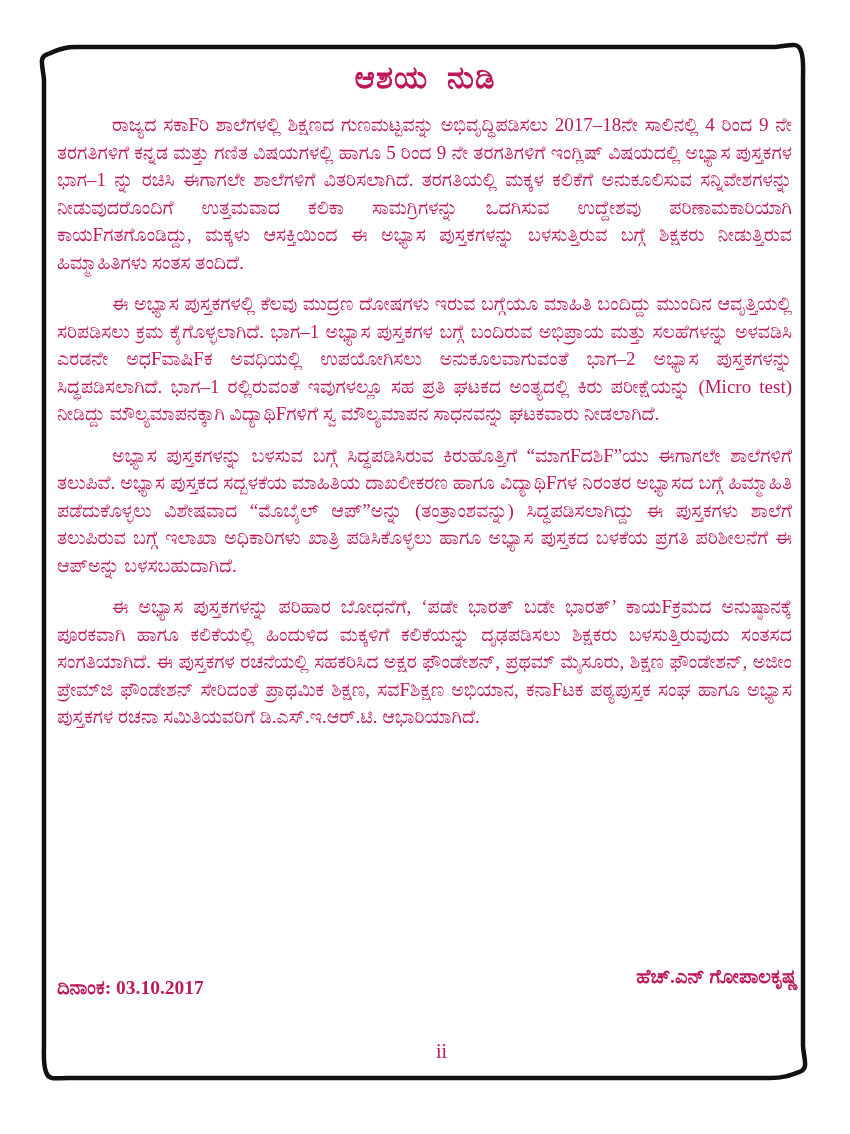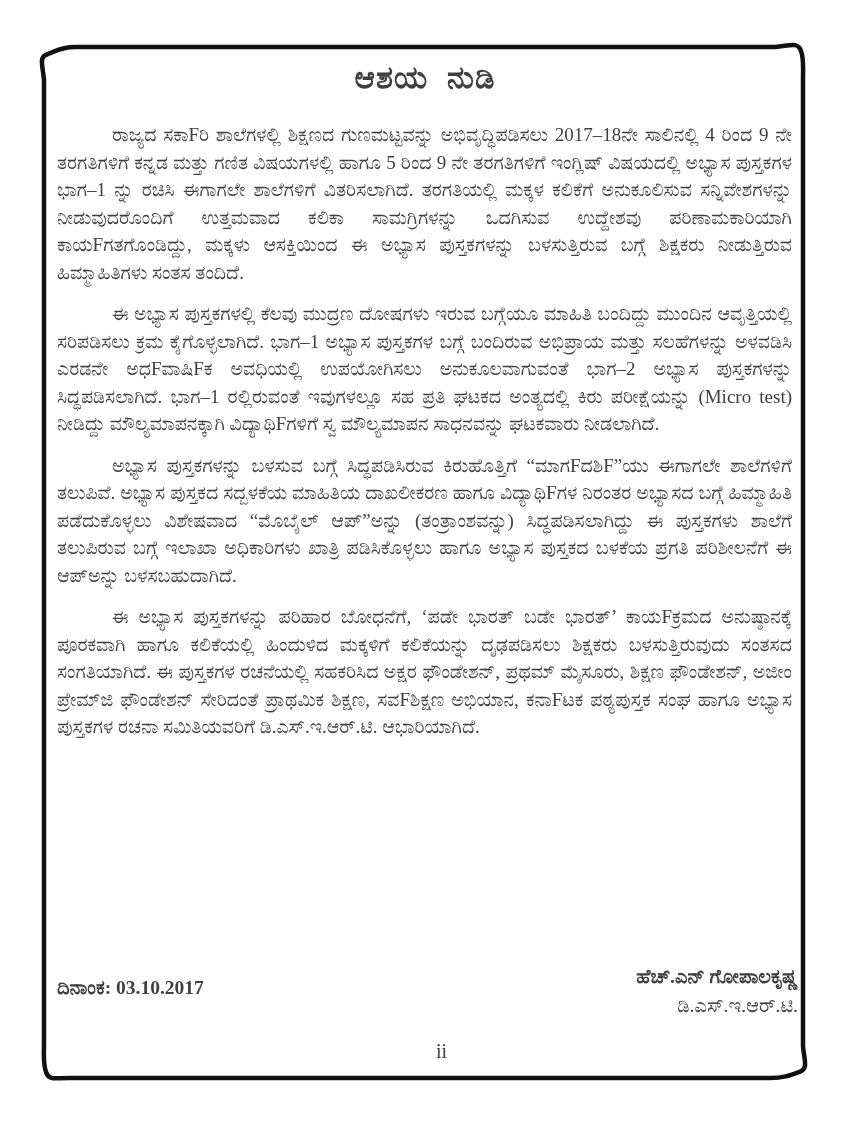--- a/index.html
+++ b/index.html
@@ -5,21 +5,21 @@
   html, body {
     margin: 0;
     padding: 0;
     background: #ffffff;
   }
   .page {
     position: relative;
     width: 850px;
     height: 1134px;
     background: #ffffff;
-    color: #404040;
+    color: #be185d;
     font-family: "Liberation Serif", "DejaVu Serif", serif;
     overflow: hidden;
   }
   .frame-svg {
     position: absolute;
     top: 0; left: 0;
     width: 850px; height: 1134px;
     pointer-events: none;
   }
   .doc-title {
@@ -37,21 +37,21 @@
     top: 107px;
     left: 57px;
     width: 735px;
     height: 850px;
     overflow: hidden;
     font-size: 19px;
     line-height: 27.5px;
     text-align: justify;
   }
   .doc-body p {
-    margin: 14px 0 14px 0;
+    margin: 4px 0 14px 0;
     text-indent: 55px;
   }
   .doc-body p.closing {
     margin-top: 26px;
   }
   .date-line {
     position: absolute;
     left: 57px;
     top: 966px;
     font-size: 19.5px;
@@ -106,18 +106,17 @@
     <p>ರಾಜ್ಯದ ಸಕಾFರಿ ಶಾಲೆಗಳಲ್ಲಿ ಶಿಕ್ಷಣದ ಗುಣಮಟ್ಟವನ್ನು ಅಭಿವೃದ್ಧಿಪಡಿಸಲು 2017–18ನೇ ಸಾಲಿನಲ್ಲಿ  4 ರಿಂದ 9 ನೇ ತರಗತಿಗಳಿಗೆ ಕನ್ನಡ ಮತ್ತು ಗಣಿತ ವಿಷಯಗಳಲ್ಲಿ ಹಾಗೂ 5 ರಿಂದ 9 ನೇ ತರಗತಿಗಳಿಗೆ ಇಂಗ್ಲಿಷ್ ವಿಷಯದಲ್ಲಿ ಅಭ್ಯಾಸ ಪುಸ್ತಕಗಳ ಭಾಗ–1 ನ್ನು ರಚಿಸಿ ಈಗಾಗಲೇ ಶಾಲೆಗಳಿಗೆ ವಿತರಿಸಲಾಗಿದೆ. ತರಗತಿಯಲ್ಲಿ ಮಕ್ಕಳ ಕಲಿಕೆಗೆ ಅನುಕೂಲಿಸುವ ಸನ್ನಿವೇಶಗಳನ್ನು ನೀಡುವುದರೊಂದಿಗೆ ಉತ್ತಮವಾದ ಕಲಿಕಾ ಸಾಮಗ್ರಿಗಳನ್ನು ಒದಗಿಸುವ ಉದ್ದೇಶವು ಪರಿಣಾಮಕಾರಿಯಾಗಿ ಕಾಯFಗತಗೊಂಡಿದ್ದು, ಮಕ್ಕಳು ಆಸಕ್ತಿಯಿಂದ ಈ ಅಭ್ಯಾಸ ಪುಸ್ತಕಗಳನ್ನು ಬಳಸುತ್ತಿರುವ ಬಗ್ಗೆ ಶಿಕ್ಷಕರು ನೀಡುತ್ತಿರುವ ಹಿಮ್ಮಾಹಿತಿಗಳು ಸಂತಸ ತಂದಿದೆ.</p>
     <p>ಈ ಅಭ್ಯಾಸ ಪುಸ್ತಕಗಳಲ್ಲಿ ಕೆಲವು ಮುದ್ರಣ ದೋಷಗಳು ಇರುವ ಬಗ್ಗೆಯೂ ಮಾಹಿತಿ ಬಂದಿದ್ದು ಮುಂದಿನ ಆವೃತ್ತಿಯಲ್ಲಿ ಸರಿಪಡಿಸಲು ಕ್ರಮ ಕೈಗೊಳ್ಳಲಾಗಿದೆ. ಭಾಗ–1 ಅಭ್ಯಾಸ ಪುಸ್ತಕಗಳ ಬಗ್ಗೆ ಬಂದಿರುವ ಅಭಿಪ್ರಾಯ ಮತ್ತು ಸಲಹೆಗಳನ್ನು ಅಳವಡಿಸಿ ಎರಡನೇ ಅಧFವಾಷಿFಕ ಅವಧಿಯಲ್ಲಿ ಉಪಯೋಗಿಸಲು ಅನುಕೂಲವಾಗುವಂತೆ ಭಾಗ–2 ಅಭ್ಯಾಸ ಪುಸ್ತಕಗಳನ್ನು ಸಿದ್ಧಪಡಿಸಲಾಗಿದೆ. ಭಾಗ–1 ರಲ್ಲಿರುವಂತೆ ಇವುಗಳಲ್ಲೂ ಸಹ ಪ್ರತಿ ಘಟಕದ ಅಂತ್ಯದಲ್ಲಿ ಕಿರು ಪರೀಕ್ಷೆಯನ್ನು (Micro test) ನೀಡಿದ್ದು ಮೌಲ್ಯಮಾಪನಕ್ಕಾಗಿ ವಿದ್ಯಾಥಿFಗಳಿಗೆ ಸ್ವ ಮೌಲ್ಯಮಾಪನ ಸಾಧನವನ್ನು ಘಟಕವಾರು ನೀಡಲಾಗಿದೆ.</p>
     <p>ಅಭ್ಯಾಸ ಪುಸ್ತಕಗಳನ್ನು ಬಳಸುವ ಬಗ್ಗೆ ಸಿದ್ಧಪಡಿಸಿರುವ ಕಿರುಹೊತ್ತಿಗೆ “ಮಾಗFದಶಿF”ಯು ಈಗಾಗಲೇ ಶಾಲೆಗಳಿಗೆ ತಲುಪಿವೆ. ಅಭ್ಯಾಸ ಪುಸ್ತಕದ ಸದ್ಬಳಕೆಯ ಮಾಹಿತಿಯ ದಾಖಲೀಕರಣ ಹಾಗೂ ವಿದ್ಯಾಥಿFಗಳ ನಿರಂತರ ಅಭ್ಯಾಸದ ಬಗ್ಗೆ ಹಿಮ್ಮಾಹಿತಿ ಪಡೆದುಕೊಳ್ಳಲು ವಿಶೇಷವಾದ “ಮೊಬೈಲ್ ಆಪ್”ಅನ್ನು (ತಂತ್ರಾಂಶವನ್ನು) ಸಿದ್ಧಪಡಿಸಲಾಗಿದ್ದು ಈ ಪುಸ್ತಕಗಳು ಶಾಲೆಗೆ ತಲುಪಿರುವ ಬಗ್ಗೆ ಇಲಾಖಾ ಅಧಿಕಾರಿಗಳು ಖಾತ್ರಿ ಪಡಿಸಿಕೊಳ್ಳಲು ಹಾಗೂ ಅಭ್ಯಾಸ ಪುಸ್ತಕದ ಬಳಕೆಯ ಪ್ರಗತಿ ಪರಿಶೀಲನೆಗೆ ಈ ಆಪ್‌ಅನ್ನು ಬಳಸಬಹುದಾಗಿದೆ.</p>
     <p>ಈ ಅಭ್ಯಾಸ ಪುಸ್ತಕಗಳನ್ನು ಪರಿಹಾರ ಬೋಧನೆಗೆ, ‘ಪಡೇ ಭಾರತ್ ಬಡೇ ಭಾರತ್’ ಕಾಯFಕ್ರಮದ ಅನುಷ್ಠಾನಕ್ಕೆ ಪೂರಕವಾಗಿ ಹಾಗೂ ಕಲಿಕೆಯಲ್ಲಿ ಹಿಂದುಳಿದ ಮಕ್ಕಳಿಗೆ ಕಲಿಕೆಯನ್ನು ದೃಢಪಡಿಸಲು ಶಿಕ್ಷಕರು ಬಳಸುತ್ತಿರುವುದು ಸಂತಸದ ಸಂಗತಿಯಾಗಿದೆ. ಈ ಪುಸ್ತಕಗಳ ರಚನೆಯಲ್ಲಿ ಸಹಕರಿಸಿದ ಅಕ್ಷರ ಫೌಂಡೇಶನ್, ಪ್ರಥಮ್ ಮೈಸೂರು, ಶಿಕ್ಷಣ ಫೌಂಡೇಶನ್, ಅಜೀಂ ಪ್ರೇಮ್‌ಜಿ ಫೌಂಡೇಶನ್ ಸೇರಿದಂತೆ ಪ್ರಾಥಮಿಕ ಶಿಕ್ಷಣ, ಸವFಶಿಕ್ಷಣ ಅಭಿಯಾನ, ಕನಾFಟಕ ಪಠ್ಯಪುಸ್ತಕ ಸಂಘ ಹಾಗೂ ಅಭ್ಯಾಸ ಪುಸ್ತಕಗಳ ರಚನಾ ಸಮಿತಿಯವರಿಗೆ ಡಿ.ಎಸ್.ಇ.ಆರ್.ಟಿ. ಆಭಾರಿಯಾಗಿದೆ.</p>
   </div>
 
   <div class="date-line">ದಿನಾಂಕ: 03.10.2017</div>
 
   <div class="signature-block">
     <div class="sig-name">ಹೆಚ್.ಎನ್ ಗೋಪಾಲಕೃಷ್ಣ</div>
-    <div class="sig-org">ಡಿ.ಎಸ್.ಇ.ಆರ್.ಟಿ.</div>
   </div>
 
   <div class="page-number">ii</div>
 
 </div>
 
 </body></html>

